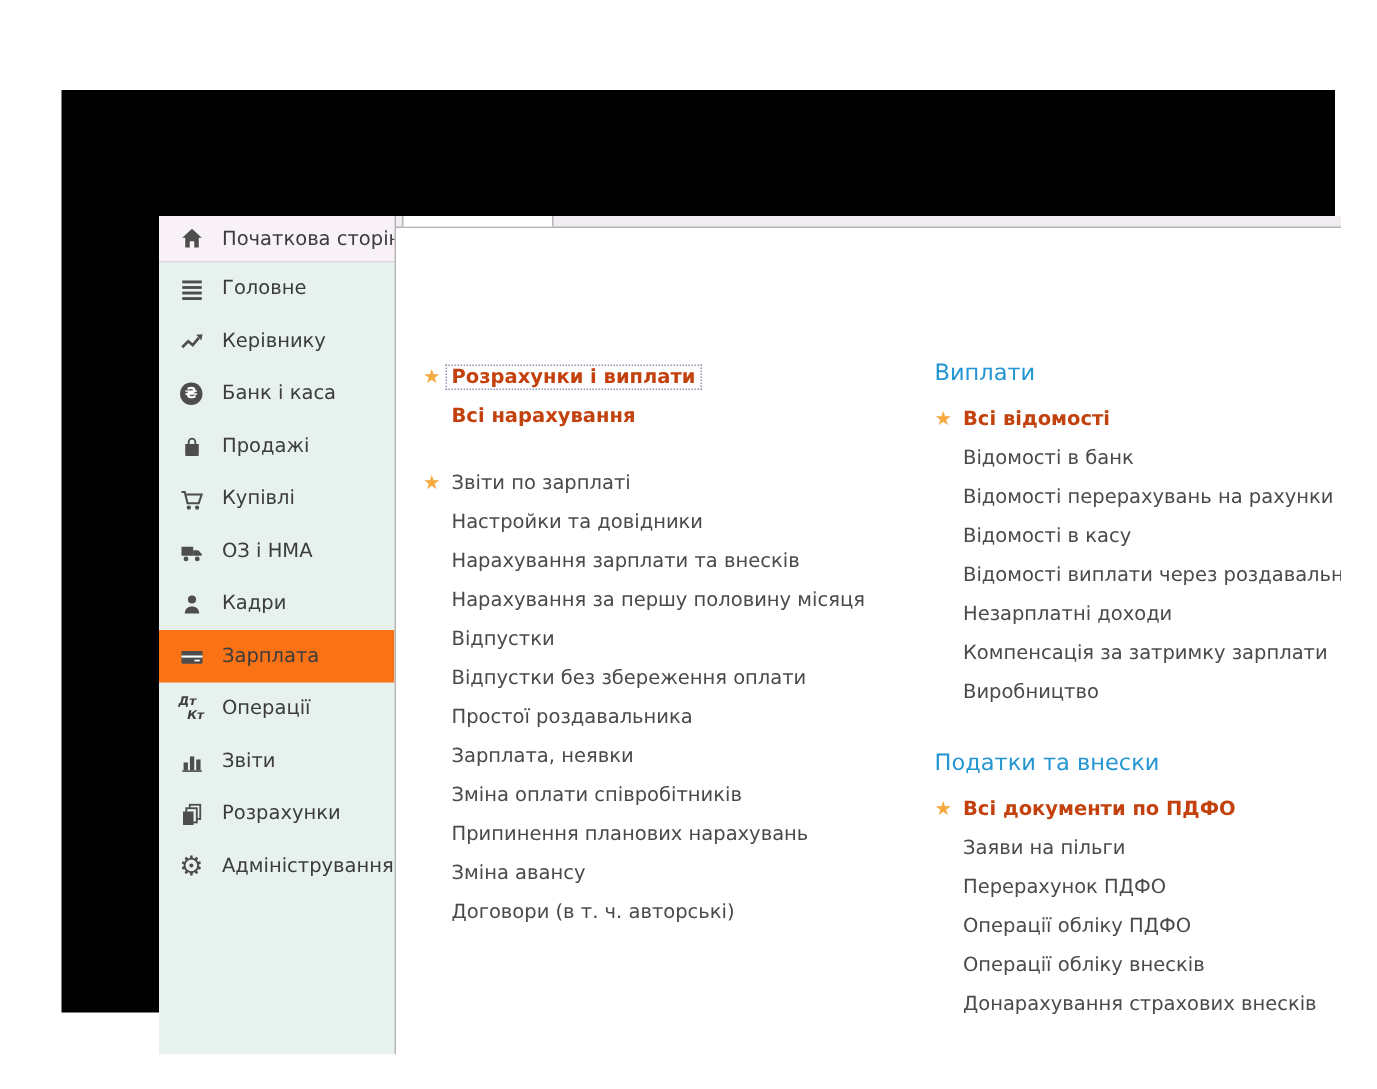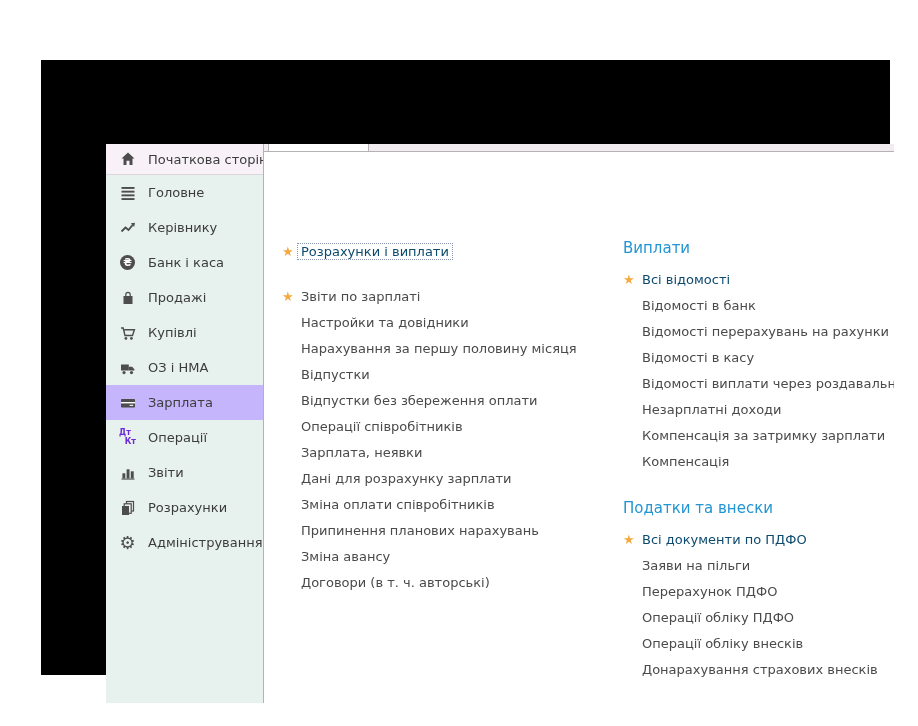--- a/index.html
+++ b/index.html
@@ -12,42 +12,42 @@
   .app   { position:absolute; left:65px; top:84px; width:788px; height:559px; background:#ffffff; overflow:hidden; }
 
   
   .sidebar { position:absolute; left:0; top:0; width:157px; height:559px; background:#e7f1ee; }
   .home-row {
     height:30px; background:#f8f1f7; border-bottom:1px solid #ddd5da;
     display:flex; align-items:center; padding-left:13px; gap:12px;
   }
   .home-row .lbl { font-size:13px; color:#3c3c3c; white-space:nowrap; }
   .side-item { height:35px; display:flex; align-items:center; padding-left:13px; gap:12px; cursor:default; }
-  .side-item.selected { background:#c4b5fd; }
+  .side-item.selected { background:#f97316; }
   .side-item .lbl { font-size:13px; color:#3c3c3c; white-space:nowrap; }
   .ic { width:17px; height:17px; display:flex; align-items:center; justify-content:center; flex:none; }
   .coin { width:15px; height:15px; border-radius:50%; background:#4d4d4d; color:#fff;
           font-size:10px; font-weight:bold; display:flex; align-items:center; justify-content:center; }
-  .dtkt { position:relative; width:17px; height:17px; color:#6d28d9; font-weight:bold; }
+  .dtkt { position:relative; width:17px; height:17px; color:#404040; font-weight:bold;font-style:italic; }
   .dtkt .dt { position:absolute; left:0; top:0;  font-size:8px; line-height:8px; }
   .dtkt .kt { position:absolute; right:0; bottom:0; font-size:8px; line-height:8px; }
   .gear-glyph { font-size:18px; line-height:17px; color:#4d4d4d; }
 
   
   .main { position:absolute; left:157px; top:0; width:631px; height:559px; border-left:1px solid #b5b2b5; background:#fff; }
   .strip { position:absolute; left:0; top:0; right:0; height:7px; background:#f1ecf0; border-bottom:1px solid #b5b2b5; }
   .strip .minitab { position:absolute; left:4px; top:0; width:99px; height:7px; background:#ffffff;
                     border-left:1px solid #b5b2b5; border-right:1px solid #b5b2b5; }
 
   .col-left  { position:absolute; left:18px;  top:94px; width:330px; }
   .col-right { position:absolute; left:359px; top:91px; width:300px; }
 
   .mi { display:flex; align-items:center; height:26px; font-size:13px; color:#4a4a4a; cursor:default; white-space:nowrap; }
   .mi .star { width:19px; font-size:13px; color:#f5a93f; flex:none; }
-  .mi.bold .mi-label { font-weight:normal; color:#0c4a6e; }
+  .mi.bold .mi-label { font-weight:bold; color:#c2410c; }
   .focus-box { border:1px dotted #8a97b0; padding:0 3px; margin-left:-4px; }
   .group-gap { margin-top:19px; }
   .sec-title { font-size:15px; color:#2295d2; height:26px; display:flex; align-items:center; margin-bottom:5px; white-space:nowrap; }
   .sec2 { margin-top:21px; }
 
   svg { display:block; }
 </style>
 </head>
 <body>
 
@@ -124,20 +124,29 @@
           <svg width="16" height="16" viewBox="0 0 16 16">
               <rect x="1" y="4.5" width="7.8" height="6" fill="#4d4d4d"></rect>
               <path d="M8.8 6.8 h3.4 l2.3 2.6 v1.1 h-5.7 z" fill="#4d4d4d"></path>
               <circle cx="4" cy="12.6" r="1.6" fill="#4d4d4d"></circle>
               <circle cx="11.5" cy="12.6" r="1.6" fill="#4d4d4d"></circle>
             </svg>
         </span>
         <span class="lbl">ОЗ і НМА</span>
       </div>
 
+      <div class="side-item">
+        <span class="ic">
+          <svg width="16" height="16" viewBox="0 0 16 16">
+              <circle cx="8" cy="4.7" r="2.7" fill="#4d4d4d"></circle>
+              <path d="M3.2 14 c0 -3.1 2.1 -4.7 4.8 -4.7 s4.8 1.6 4.8 4.7 z" fill="#4d4d4d"></path>
+            </svg>
+        </span>
+        <span class="lbl">Кадри</span>
+      </div>
 
       <div class="side-item selected">
         <span class="ic">
           <svg width="16" height="16" viewBox="0 0 16 16">
               <rect x="1" y="4" width="14" height="8.5" rx="0.8" fill="#4d4d4d"></rect>
               <rect x="1" y="7" width="14" height="1.4" fill="#ffffff"></rect>
               <rect x="9.6" y="9.8" width="3.6" height="1.1" fill="#ffffff"></rect>
             </svg>
         </span>
         <span class="lbl">Зарплата</span>
@@ -189,52 +198,56 @@
     <div class="main">
       <div class="strip">
         <div class="minitab"></div>
       </div>
 
       <div class="col-left">
         <div class="mi bold">
           <span class="star">★</span>
           <span class="mi-label focus-box">Розрахунки і виплати</span>
         </div>
+        <div class="mi bold">
+          <span class="star"></span>
+          <span class="mi-label">Всі нарахування</span>
+        </div>
 
         <div class="mi group-gap">
           <span class="star">★</span>
           <span class="mi-label">Звіти по зарплаті</span>
         </div>
         <div class="mi">
           <span class="star"></span>
           <span class="mi-label">Настройки та довідники</span>
         </div>
         <div class="mi">
           <span class="star"></span>
+          <span class="mi-label">Нарахування зарплати та внесків</span>
+        </div>
+        <div class="mi">
+          <span class="star"></span>
           <span class="mi-label">Нарахування за першу половину місяця</span>
         </div>
         <div class="mi">
           <span class="star"></span>
           <span class="mi-label">Відпустки</span>
         </div>
         <div class="mi">
           <span class="star"></span>
           <span class="mi-label">Відпустки без збереження оплати</span>
         </div>
         <div class="mi">
           <span class="star"></span>
-          <span class="mi-label">Операції співробітників</span>
+          <span class="mi-label">Простої роздавальника</span>
         </div>
         <div class="mi">
           <span class="star"></span>
           <span class="mi-label">Зарплата, неявки</span>
-        </div>
-        <div class="mi">
-          <span class="star"></span>
-          <span class="mi-label">Дані для розрахунку зарплати</span>
         </div>
         <div class="mi">
           <span class="star"></span>
           <span class="mi-label">Зміна оплати співробітників</span>
         </div>
         <div class="mi">
           <span class="star"></span>
           <span class="mi-label">Припинення планових нарахувань</span>
         </div>
         <div class="mi">
@@ -273,21 +286,21 @@
         <div class="mi">
           <span class="star"></span>
           <span class="mi-label">Незарплатні доходи</span>
         </div>
         <div class="mi">
           <span class="star"></span>
           <span class="mi-label">Компенсація за затримку зарплати</span>
         </div>
         <div class="mi">
           <span class="star"></span>
-          <span class="mi-label">Компенсація</span>
+          <span class="mi-label">Виробництво</span>
         </div>
 
         <div class="sec-title sec2">Податки та внески</div>
 
         <div class="mi bold">
           <span class="star">★</span>
           <span class="mi-label">Всі документи по ПДФО</span>
         </div>
         <div class="mi">
           <span class="star"></span>

